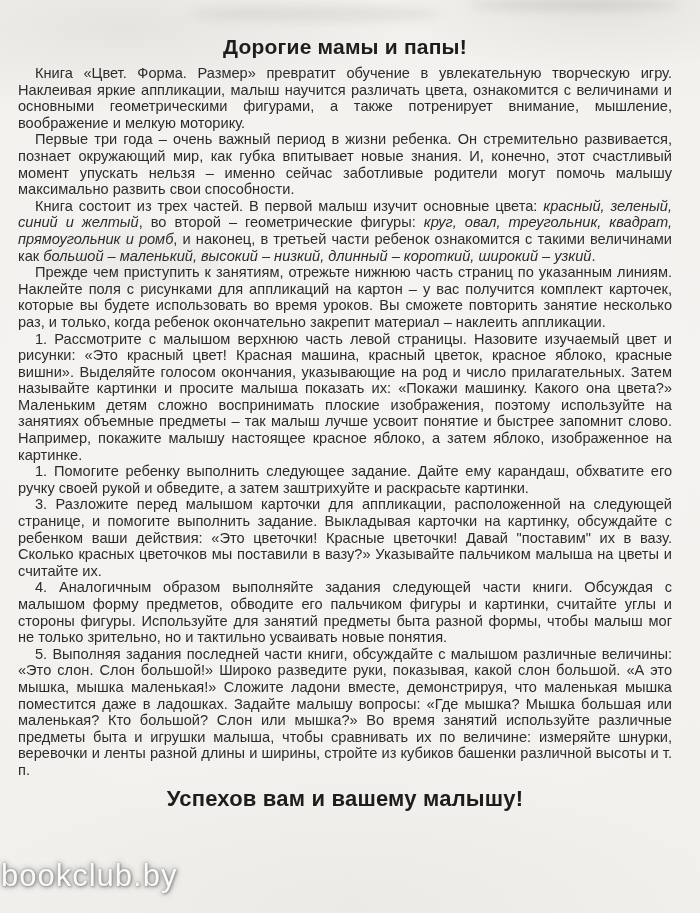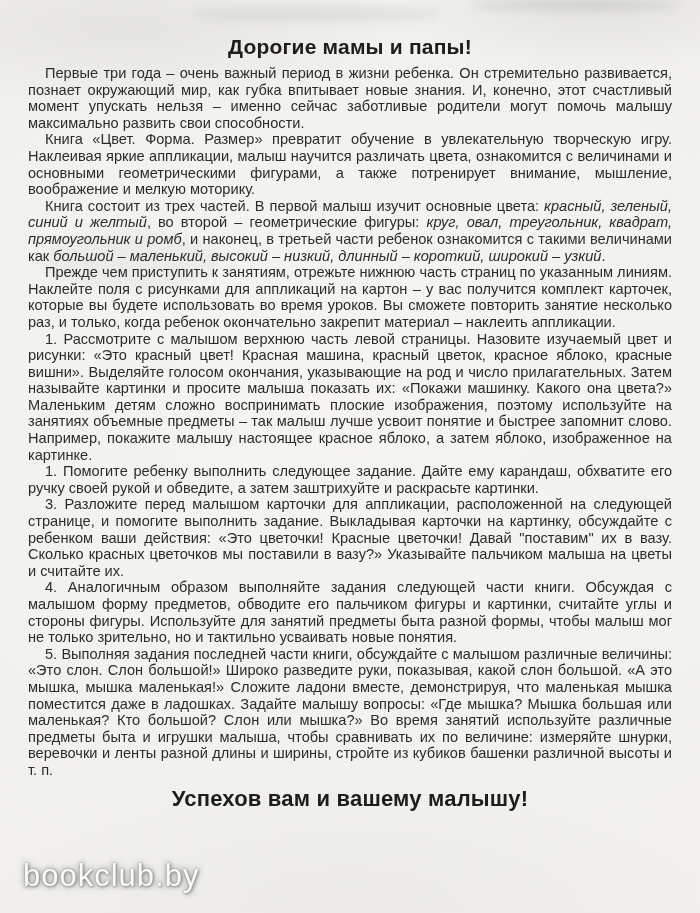--- a/index.html
+++ b/index.html
@@ -23,21 +23,21 @@
   .artifact {
     position: absolute; pointer-events: none; filter: blur(5px);
     background: rgba(150,147,140,0.16); border-radius: 50%;
   }
   .artifact.a1 { left: 190px; top: 6px;  width: 250px; height: 16px; }
   .artifact.a2 { left: 470px; top: 0px;  width: 210px; height: 10px; background: rgba(130,128,122,0.20); }
   .artifact.a3 { left: 40px;  top: 230px; width: 180px; height: 60px; background: rgba(160,158,150,0.07); }
 
   .page {
     position: absolute; inset: 0;
-    padding: 35px 28px 0 28px;
+    padding: 35px 28px 0 18px;
     box-sizing: border-box;
   }
   .heading {
     text-align: center;
     font-weight: bold;
     font-size: 21px;
     line-height: 24px;
     color: #1e1d1b;
     letter-spacing: 0.2px;
     margin: 0;
@@ -49,21 +49,21 @@
     margin: 0;
     text-align: justify;
     text-indent: 17px;
     font-size: 14.6px;
     line-height: 16.6px;
     color: #2d2c2a;
   }
   .para i { font-style: italic; }
   .watermark {
     position: absolute;
-    left: 23px; top: 858px;
+    left: 1px; top: 858px;
     font-size: 31px;
     letter-spacing: 1px;
     color: #fafaf8;
     text-shadow:
       0 0 6px rgba(125,125,122,0.95),
       0 0 2px rgba(140,140,136,0.85),
       1px 1px 3px rgba(120,120,117,0.75);
     pointer-events: none;
   }
 </style>
@@ -72,23 +72,23 @@
 
 <div class="scan-texture"></div>
 <div class="artifact a1"></div>
 <div class="artifact a2"></div>
 <div class="artifact a3"></div>
 
 <div class="page">
 
   <h1 class="heading main">Дорогие мамы и папы!</h1>
 
+  <p class="para">Книга «Цвет. Форма. Размер» превратит обучение в увлекательную творческую игру. Наклеивая яркие аппликации, малыш научится различать цвета, ознакомится с величинами и основными геометрическими фигурами, а также потренирует внимание, мышление, воображение и мелкую моторику.</p>
+
   <p class="para">Первые три года – очень важный период в жизни ребенка. Он стремительно развивается, познает окружающий мир, как губка впитывает новые знания. И, конечно, этот счастливый момент упускать нельзя – именно сейчас заботливые родители могут помочь малышу максимально развить свои способности.</p>
-
-  <p class="para">Книга «Цвет. Форма. Размер» превратит обучение в увлекательную творческую игру. Наклеивая яркие аппликации, малыш научится различать цвета, ознакомится с величинами и основными геометрическими фигурами, а также потренирует внимание, мышление, воображение и мелкую моторику.</p>
 
 
   <p class="para"><span>Книга состоит из трех частей. В первой малыш изучит основные цвета: </span><i>красный, зеленый, синий и желтый</i><span>, во второй – геометрические фигуры: </span><i>круг, овал, треугольник, квадрат, прямоугольник и ромб</i><span>, и наконец, в третьей части ребенок ознакомится с такими величинами как </span><i>большой – маленький, высокий – низкий, длинный – короткий, широкий – узкий</i><span>.</span></p>
 
   <p class="para">Прежде чем приступить к занятиям, отрежьте нижнюю часть страниц по указанным линиям. Наклейте поля с рисунками для аппликаций на картон – у вас получится комплект карточек, которые вы будете использовать во время уроков. Вы сможете повторить занятие несколько раз, и только, когда ребенок окончательно закрепит материал – наклеить аппликации.</p>
 
   <p class="para">1. Рассмотрите с малышом верхнюю часть левой страницы. Назовите изучаемый цвет и рисунки: «Это красный цвет! Красная машина, красный цветок, красное яблоко, красные вишни». Выделяйте голосом окончания, указывающие на род и число прилагательных. Затем называйте картинки и просите малыша показать их: «Покажи машинку. Какого она цвета?» Маленьким детям сложно воспринимать плоские изображения, поэтому используйте на занятиях объемные предметы – так малыш лучше усвоит понятие и быстрее запомнит слово. Например, покажите малышу настоящее красное яблоко, а затем яблоко, изображенное на картинке.</p>
 
   <p class="para">1. Помогите ребенку выполнить следующее задание. Дайте ему карандаш, обхватите его ручку своей рукой и обведите, а затем заштрихуйте и раскрасьте картинки.</p>
 

